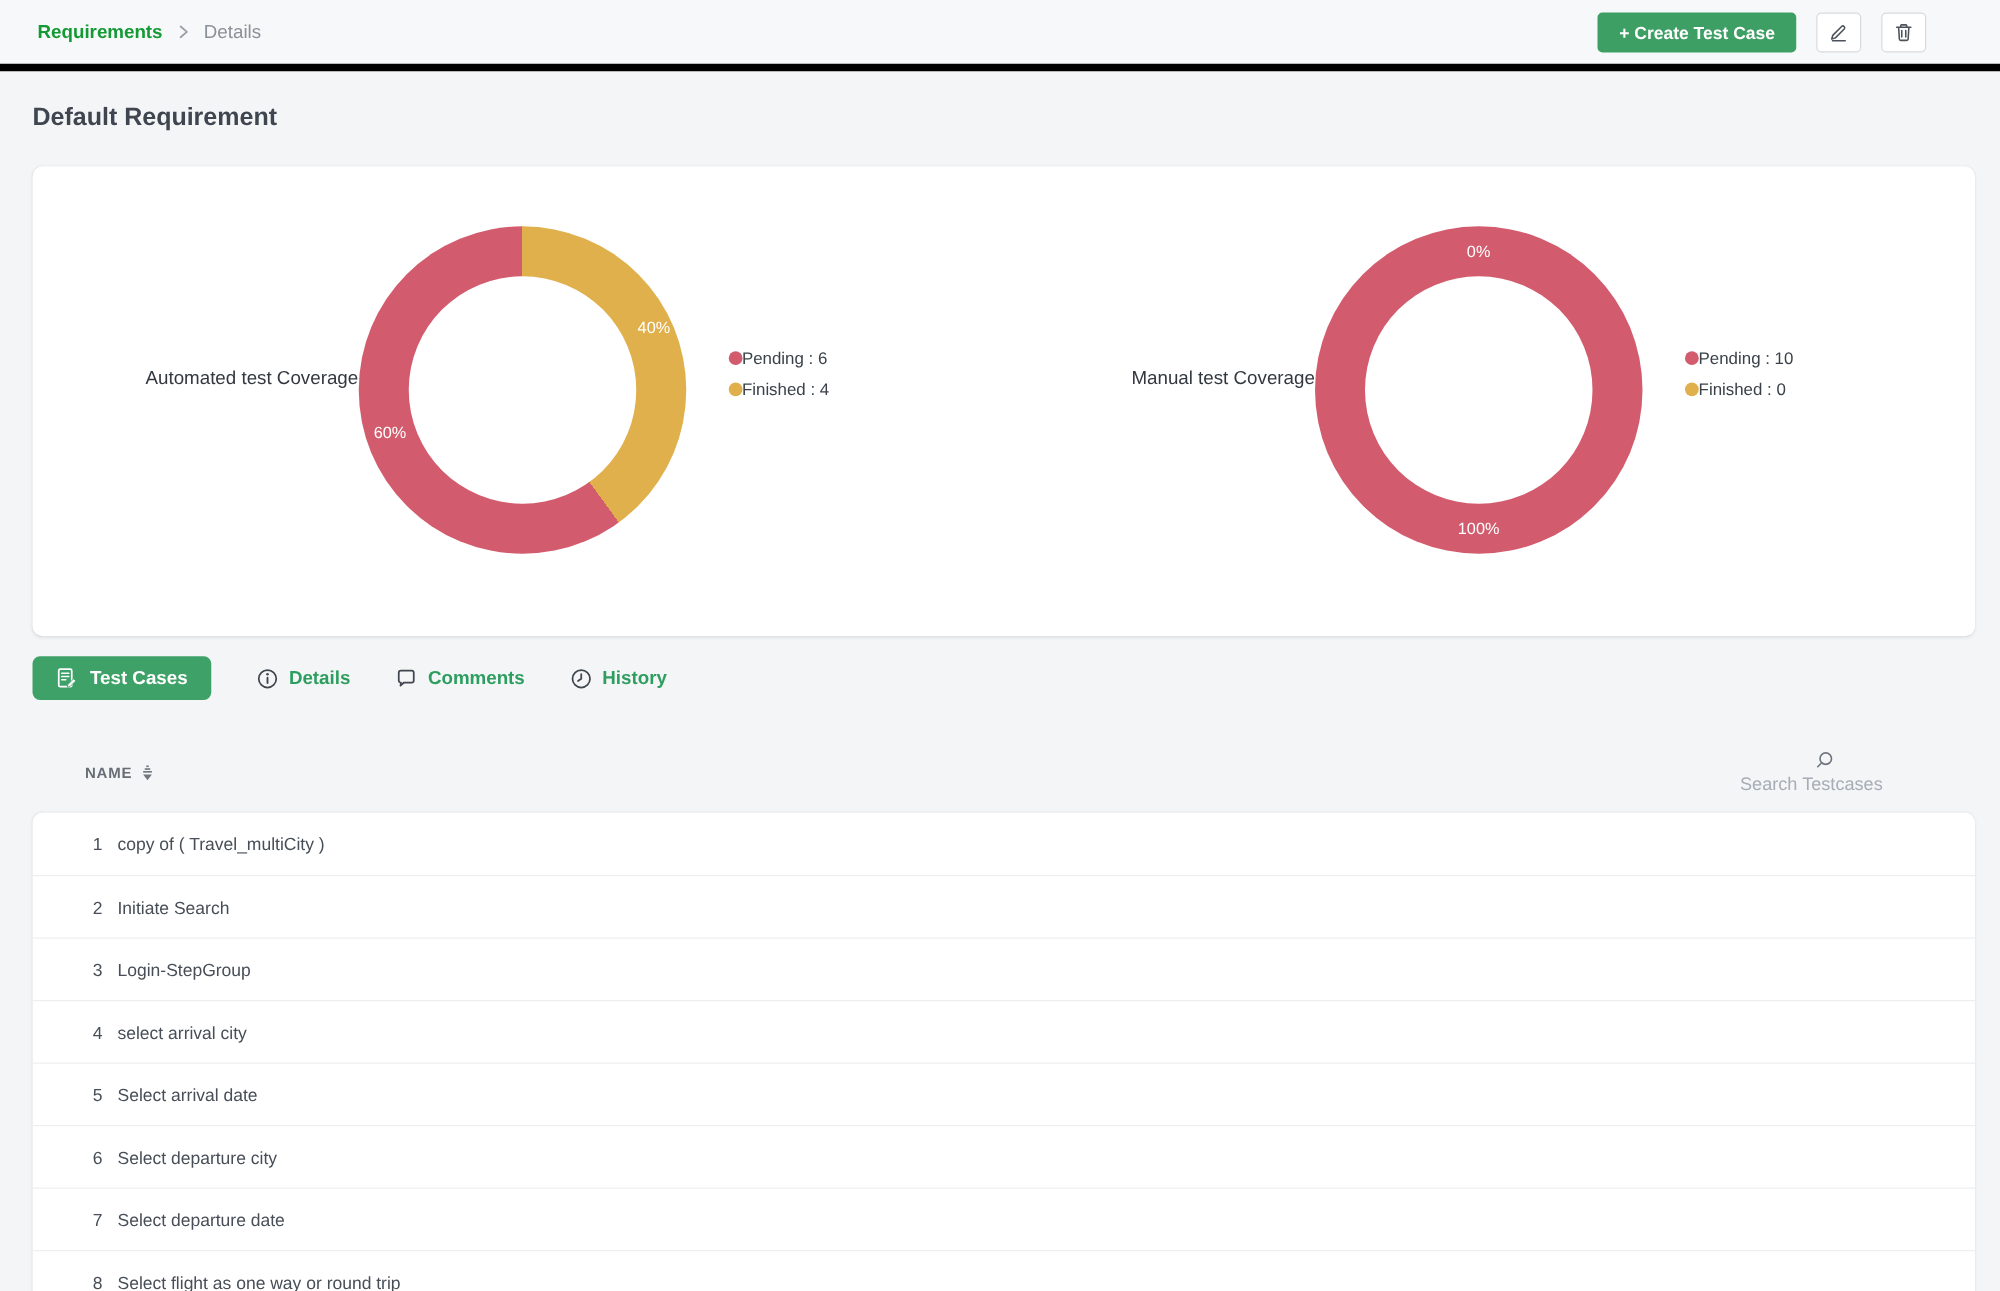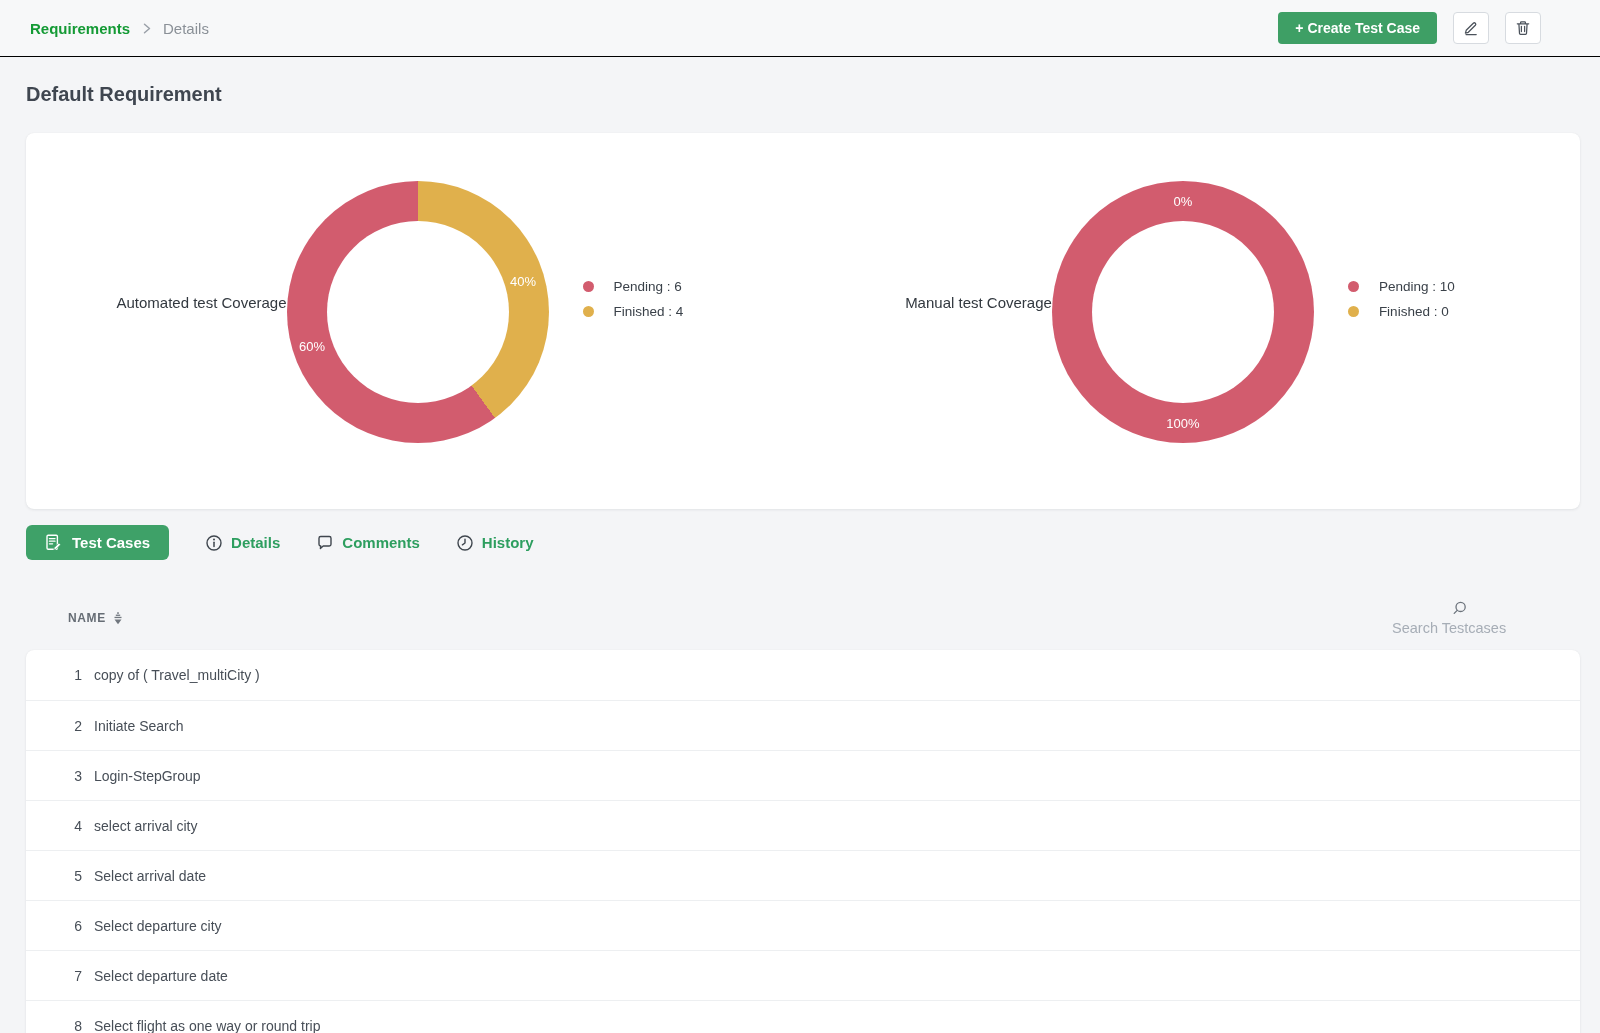--- a/index.html
+++ b/index.html
@@ -6,21 +6,21 @@
   html, body { width: 1600px; height: 1033px; overflow: hidden; }
   body {
     font-family: "Liberation Sans", "DejaVu Sans", sans-serif;
     background: #f4f5f7;
     color: #3d444d;
   }
 
   
   .topbar {
     height: 57px; background: #f7f8f9;
-    border-bottom: 1px solid #000000;
+    border-bottom: 6px solid #000000;
     display: flex; align-items: center; justify-content: space-between;
     padding: 0 59px 0 30px;
   }
   .breadcrumb { display: flex; align-items: center; gap: 10px; font-size: 15px; }
   .crumb-link { color: #149a35; font-weight: bold; cursor: pointer; }
   .crumb-current { color: #8a9097; }
   .topbar-actions { display: flex; align-items: center; gap: 16px; }
   .btn-primary {
     background: #3e9f65; color: #fff; border: none; border-radius: 4px;
     font-family: inherit; font-size: 14px; font-weight: bold;
@@ -45,21 +45,21 @@
   .chart-group { flex: 1; display: flex; justify-content: center; align-items: flex-start; }
   .donut-col { display: flex; flex-direction: row; align-items: center; margin-top: 30px; }
   .chart-title { font-size: 15px; line-height: 18px; color: #32383f; font-weight: 500; }
   .donut { width: 262px; height: 262px; border-radius: 50%; position: relative; margin-top: 18px; }
   .donut-hole { position: absolute; left: 40px; top: 40px; right: 40px; bottom: 40px; background: #fff; border-radius: 50%; }
   .pct-label {
     position: absolute; transform: translate(-50%,-50%);
     color: #fff; font-size: 13px; white-space: nowrap;
   }
   .legend { margin-left: 34px; margin-top: 145px; min-width: 130px; display: flex; flex-direction: column; gap: 9px; }
-  .legend-item { display: flex; align-items: center; gap: 20px; height: 16px; }
+  .legend-item { display: flex; align-items: center; gap: 0; height: 16px; }
   .legend-dot { width: 11px; height: 11px; border-radius: 50%; flex: 0 0 auto; }
   .legend-item span:last-child { font-size: 13.5px; color: #3a4149; }
 
   
   .tabs-row { margin: 16px 20px 0 26px; display: flex; align-items: center; gap: 36px; height: 35px; }
   .tab-pill {
     height: 35px; background: #3ea168; color: #fff; border: none; border-radius: 6px;
     display: flex; align-items: center; gap: 10px; padding: 6px 19px;
     font-family: inherit; font-size: 15px; font-weight: bold; cursor: pointer;
   }
@@ -137,21 +137,21 @@
 <div class="title-section">
   <div class="page-title">Default Requirement</div>
 </div>
 
 <div class="chart-card">
   <div class="chart-group">
     <div class="donut-col">
       <div class="chart-title">Automated test Coverage</div>
       <div class="donut" style="background: conic-gradient(rgb(224, 176, 76) 0%, rgb(224, 176, 76) 40%, rgb(210, 92, 110) 40%, rgb(210, 92, 110) 100%);">
         <div class="donut-hole"></div>
-      <span class="pct-label" style="left: 236.567px; top: 100px;">40%</span>
+      <span class="pct-label" style="left: 236.567px; top: 81px;">40%</span>
           <span class="pct-label" style="left: 25.4327px; top: 165.301px;">60%</span>
         </div>
     </div>
     <div class="legend">
         <div class="legend-item">
           <span class="legend-dot" style="background: rgb(210, 92, 110);"></span>
           <span>Pending : 6</span>
         </div>
         <div class="legend-item">
           <span class="legend-dot" style="background: rgb(224, 176, 76);"></span>

